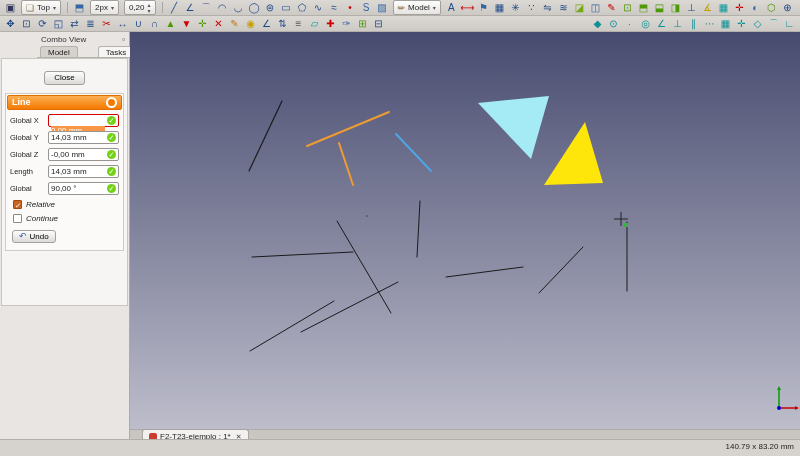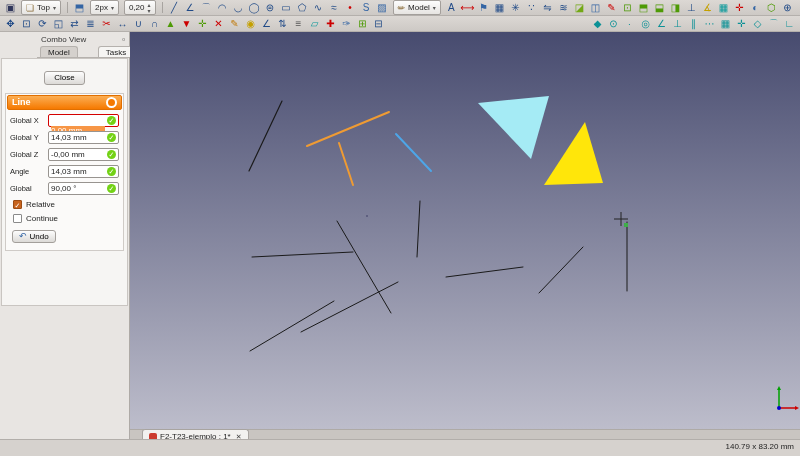--- a/index.html
+++ b/index.html
@@ -41,21 +41,21 @@
   .tp-head-ico{width:7px;height:7px;border-radius:50%;background:#f57900;border:2px solid #fff;box-sizing:content-box;}
   .tp-row{display:flex;align-items:center;margin:4px 3px 0 3px;font-size:7.5px;}
   .tp-label{width:38px;color:#222;flex:none;}
   .tp-input{flex:1;height:13px;background:#fff;border:1px solid #989490;border-radius:2px;display:flex;
             align-items:center;padding:0 2px;font-size:8px;box-sizing:border-box;}
   .tp-input .val{flex:1;white-space:nowrap;overflow:hidden;}
   .tp-input.hl{border-color:#d40000;}
   .tp-input.hl .val{background:#f79646;color:#fff;margin-top:20px;}
   .valid{width:9px;height:9px;border-radius:50%;background:#73d216;color:#fff;font-size:7px;line-height:9px;
          text-align:center;margin-left:2px;flex:none;}
-  .cb-row{display:flex;align-items:center;gap:4px;margin:5px 0 0 6px;font-size:8px;}
+  .cb-row{display:flex;align-items:center;gap:4px;margin:5px 0 0 6px;font-size:8px;font-style:italic;}
   .cb{width:9px;height:9px;border:1px solid #8a8a8a;background:#fff;border-radius:1px;font-size:7px;
       line-height:9px;text-align:center;box-sizing:border-box;}
   .cb.checked{background:#c8641e;border-color:#9c4c14;color:#fff;}
   .undo{margin:7px 0 4px 5px;height:13px;padding:0 6px;}
   .uarrow{color:#3465a4;font-size:9px;}
   
   #viewport{position:absolute;left:130px;top:32px;right:0;height:397px;}
   #canvas{width:100%;height:100%;display:block;}
   
   #tabbar{position:absolute;left:130px;right:0;top:429px;height:14px;background:#c9c5c1;
@@ -222,21 +222,21 @@
         </span>
       </div>
       <div class="tp-row">
         <span class="tp-label">Global Z</span>
         <span class="tp-input">
           <span class="val">-0,00 mm</span>
           <span class="valid">✓</span>
         </span>
       </div>
       <div class="tp-row">
-        <span class="tp-label">Angle</span>
+        <span class="tp-label">Length</span>
         <span class="tp-input">
           <span class="val">14,03 mm</span>
           <span class="valid">✓</span>
         </span>
       </div>
       <div class="tp-row">
         <span class="tp-label">Global</span>
         <span class="tp-input">
           <span class="val">90,00 °</span>
           <span class="valid">✓</span>

